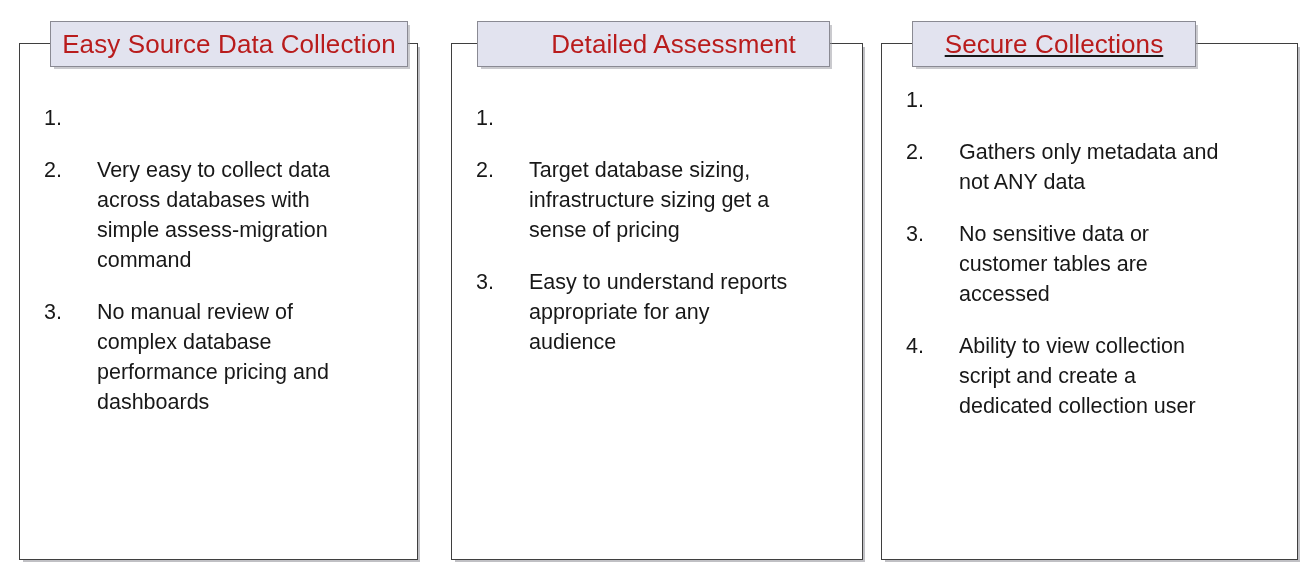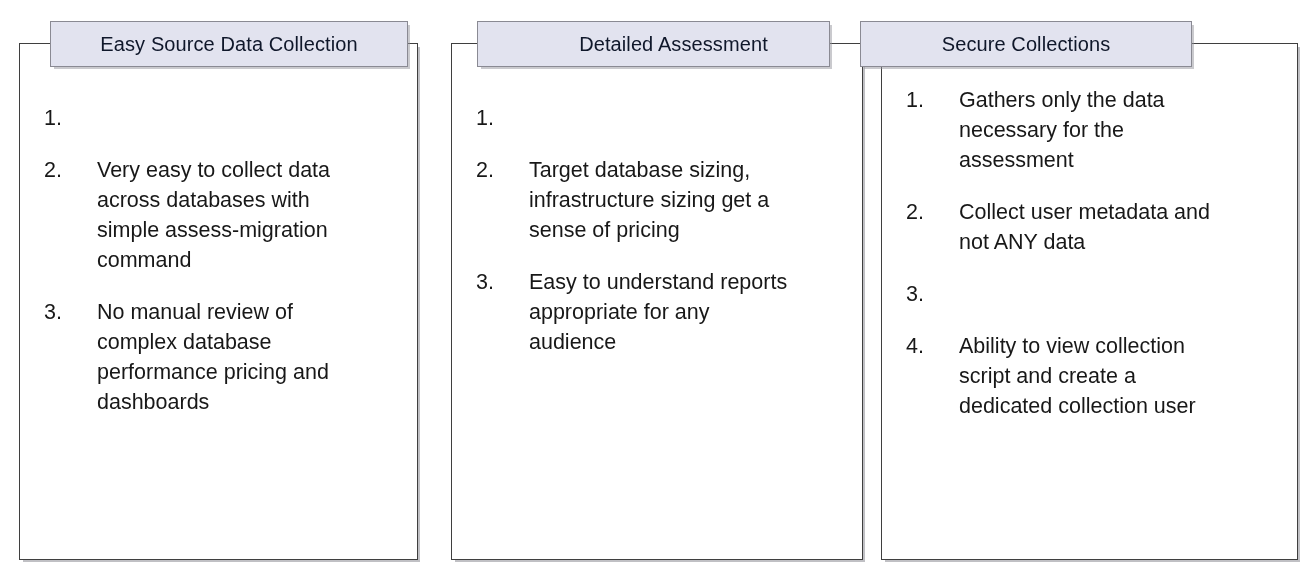--- a/index.html
+++ b/index.html
@@ -39,29 +39,29 @@
     box-sizing: border-box;
     background: #E2E3EF;
     border: 1.4px solid #8a8a93;
     box-shadow: 3px 3px 0 -1px rgba(150,150,158,0.5);
     display: flex;
     align-items: center;
     justify-content: center;
     z-index: 3;
   }
   .header-chip-text {
-    font-size: 20px;
+    font-size: 26px;
     line-height: 1;
     letter-spacing: 0.1px;
-    color: #0f172a;
+    color: #b91c1c;
     white-space: nowrap;
   }
   .chip-1 { left: 50px;  top: 21px; width: 358px; height: 46px; }
   .chip-2 { left: 477px; top: 21px; width: 353px; height: 46px; padding-left: 40px; }
-  .chip-3 { left: 860px; top: 21px; width: 332px; height: 46px; }
+  .chip-3 { left: 912px; top: 21px; width: 284px; height: 46px; text-decoration: underline; }
 
   
   .list {
     position: absolute;
     z-index: 2;
   }
   .list-1 { left: 44px;  top: 103px; width: 350px; }
   .list-2 { left: 476px; top: 103px; width: 360px; }
   .list-3 { left: 906px; top: 85px;  width: 370px; }
 
@@ -138,31 +138,31 @@
     </div>
   </div>
 
   <div class="panel panel-3"></div>
   <div class="chip-3 header-chip">
     <span class="header-chip-text">Secure Collections</span>
   </div>
   <div class="list list-3">
     <div class="list-item">
       <span class="item-num">1.</span>
-      <span class="item-text">Gathers only the data
-necessary for the
-assessment</span>
     </div>
     <div class="list-item">
       <span class="item-num">2.</span>
-      <span class="item-text">Collect user metadata and
+      <span class="item-text">Gathers only metadata and
 not ANY data</span>
     </div>
     <div class="list-item">
       <span class="item-num">3.</span>
+      <span class="item-text">No sensitive data or
+customer tables are
+accessed</span>
     </div>
     <div class="list-item">
       <span class="item-num">4.</span>
       <span class="item-text">Ability to view collection
 script and create a
 dedicated collection user</span>
     </div>
   </div>
 
 </div>

